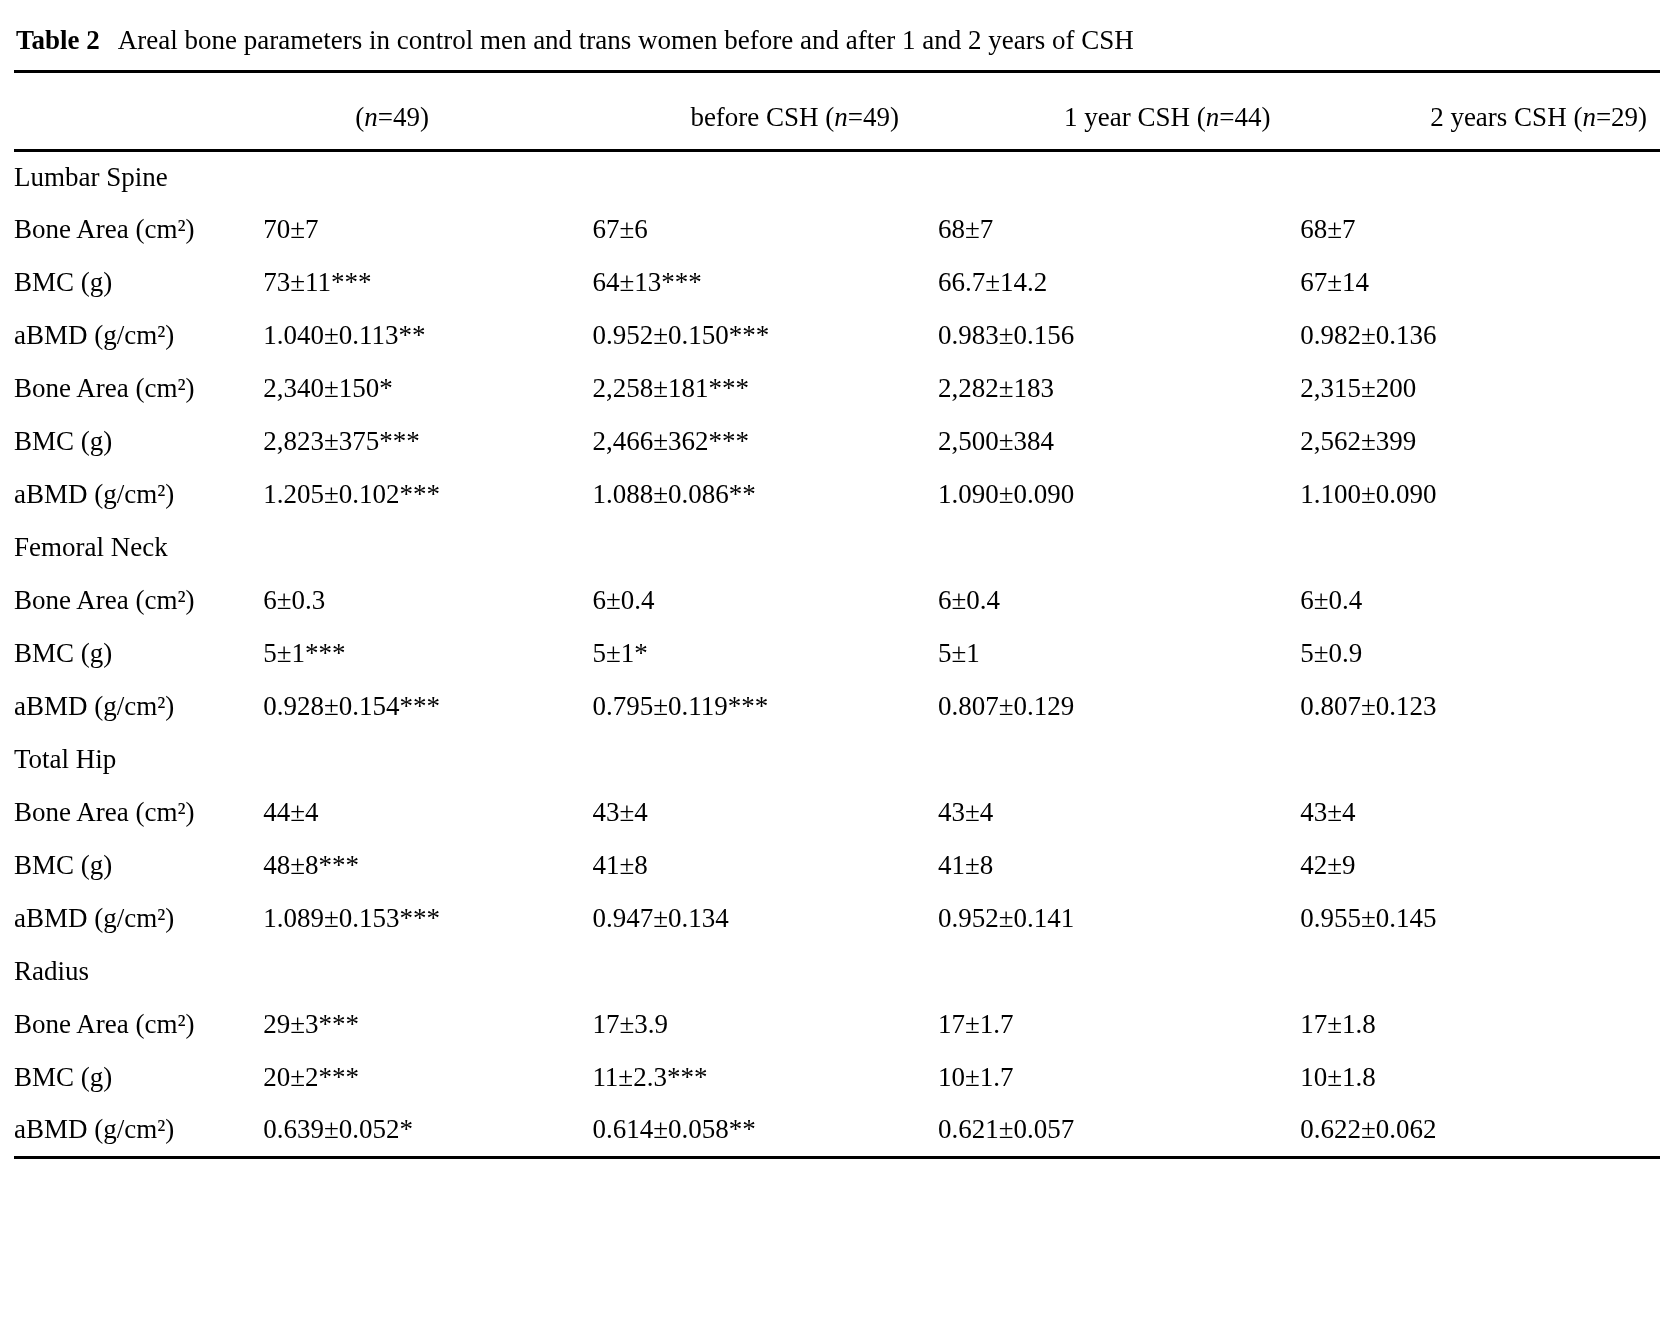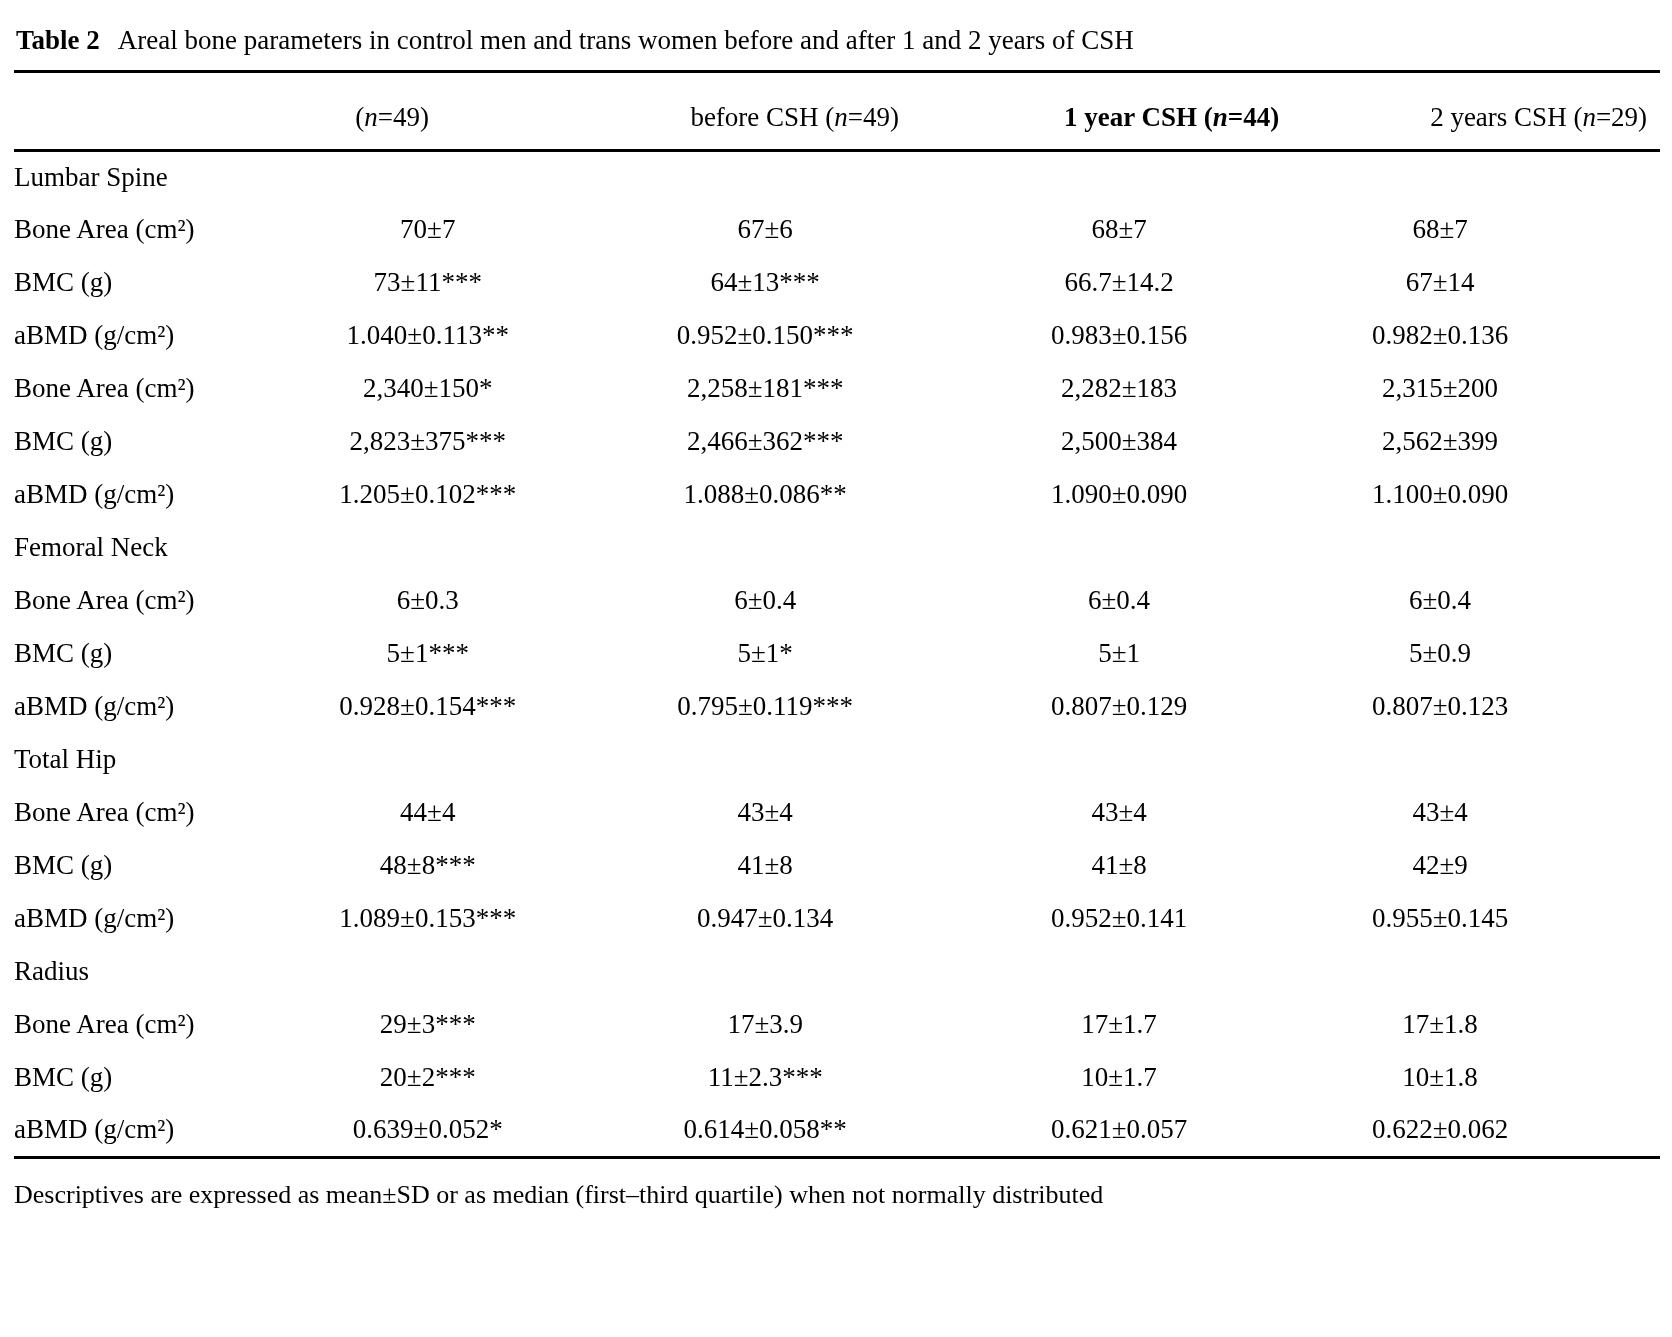--- a/index.html
+++ b/index.html
@@ -46,27 +46,27 @@
   thead tr.hrow1 th.c-men { padding-left: 12px; }
   thead tr.hrow1 th.c-span { padding-left: 18px; border-bottom: 3px solid #000; }
   thead tr.hrow2 td, thead tr.hrow2 th {
     height: 62px;
     vertical-align: bottom;
     text-align: left;
     padding-bottom: 14px;
   }
   thead tr.hrow2 th:nth-child(2) { padding-left: 12px; }
   thead tr.hrow2 th:nth-child(3) { padding-left: 18px; }
-  thead tr.hrow2 th:nth-child(4) { padding-left: 46px; font-weight: bold; }
+  thead tr.hrow2 th:nth-child(4) { padding-left: 46px; }
   thead tr.hrow2 th:nth-child(5) { padding-left: 50px; }
   thead { border-bottom: 3px solid #000; }
   tbody tr { height: 53px; margin-top: 33px; }
   tbody td { vertical-align: middle; }
   tbody td.lbl { text-align: left; }
-  tbody td.val { text-align: center; }
+  tbody td.val { }
   tbody td.val .num { display: inline-block; transform: translateX(-80px); }
   i { font-style: italic; }
   
   .footnotes { margin-top: 20px; font-size: 26px; }
   .fnote { margin: 0 0 16px 0; }
 </style>
 </head>
 <body>
 
 <div class="page">
@@ -212,18 +212,14 @@
         <td class="lbl">aBMD (g/cm²)</td>
         <td class="val"><span class="num">0.639±0.052*</span></td>
         <td class="val"><span class="num">0.614±0.058**</span></td>
         <td class="val"><span class="num">0.621±0.057</span></td>
         <td class="val"><span class="num">0.622±0.062</span></td>
       </tr>
 
     </tbody>
   </table>
 
-  <div class="footnotes">
-    <p class="fnote">Descriptives are expressed as mean±SD or as median (first–third quartile) when not normally distributed</p>
-
-  </div>
 
 </div>
 
 </body></html>

